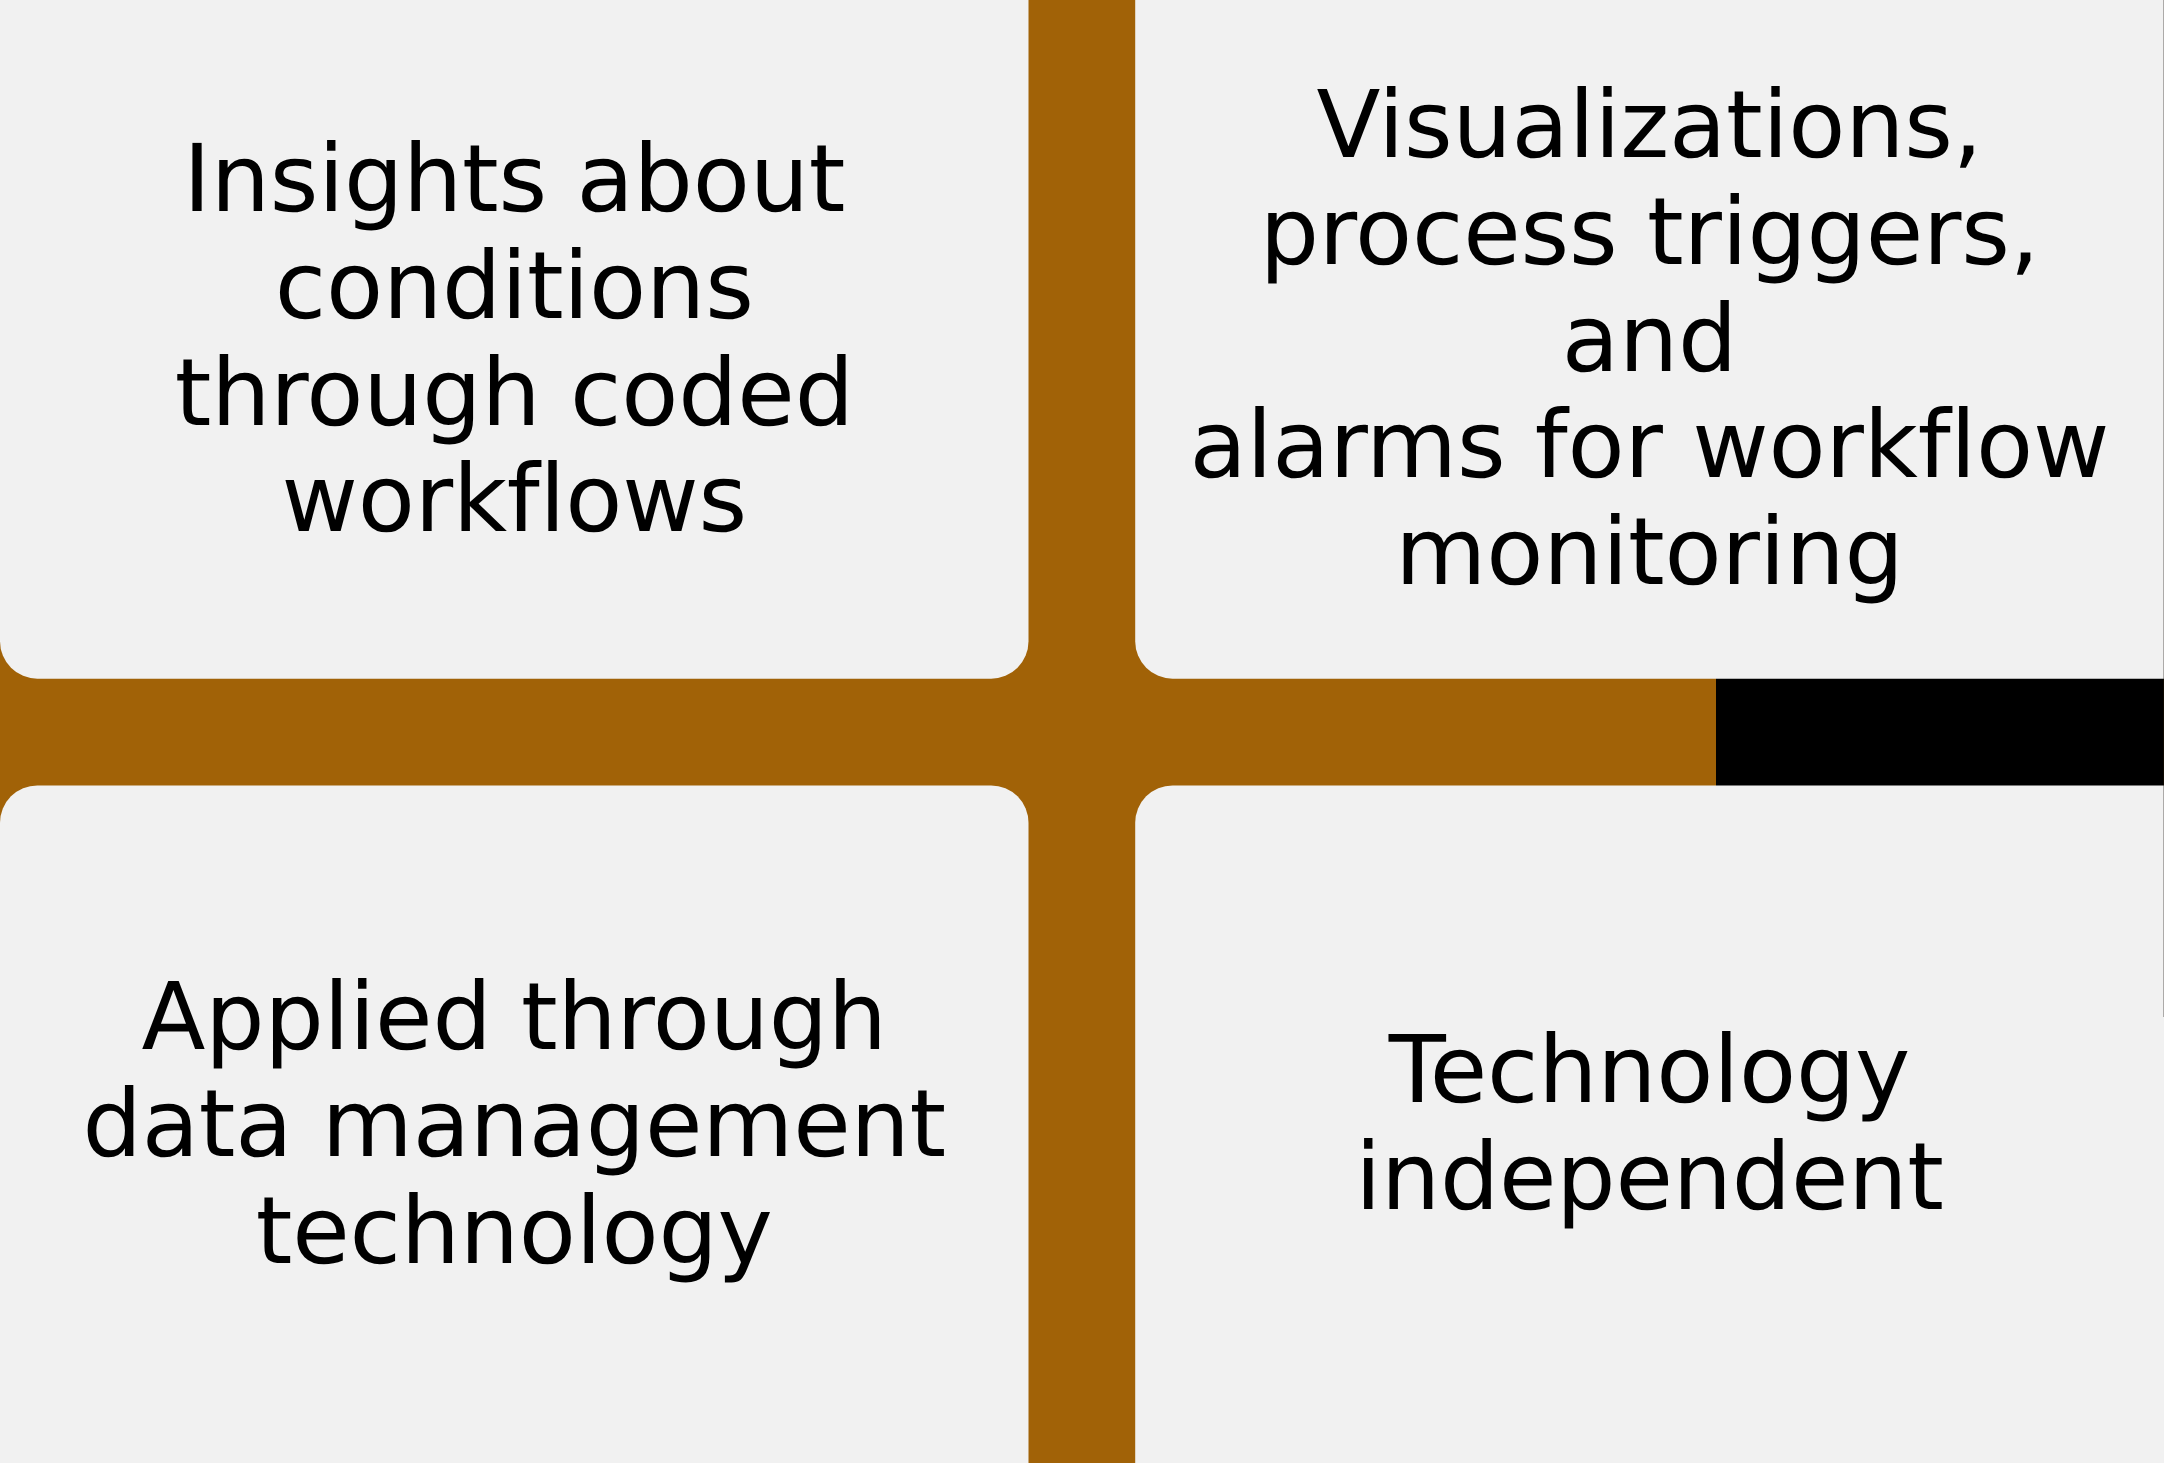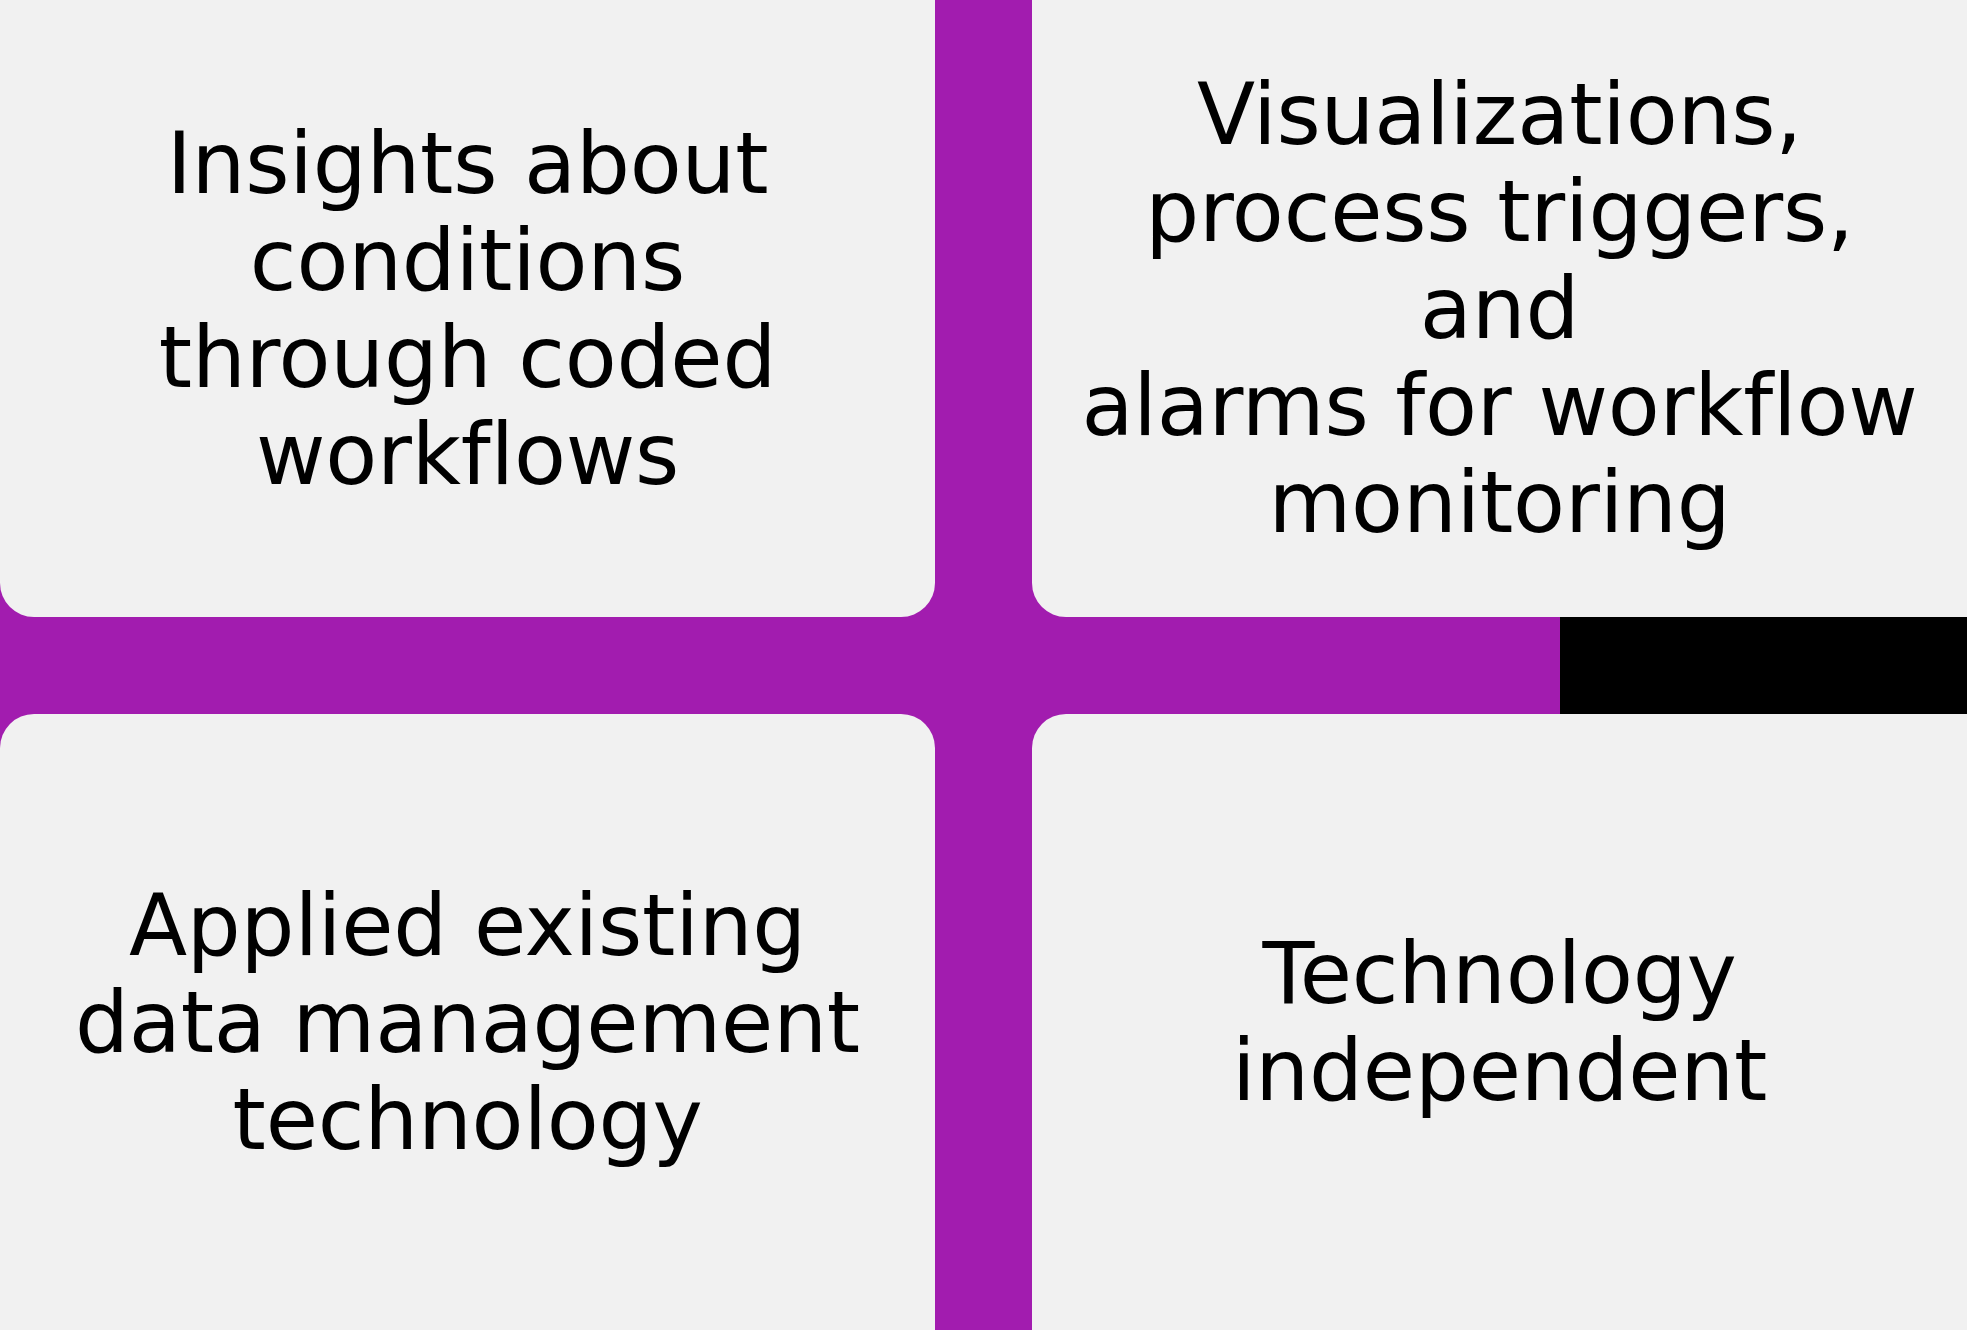--- a/index.html
+++ b/index.html
@@ -11,21 +11,21 @@
     width: 1967px;
     height: 1330px;
     overflow: hidden;
     font-family: "DejaVu Sans", "Liberation Sans", sans-serif;
   }
 
   #matrix {
     position: relative;
     width: 1560px;
     height: 1330px;
-    background: #a21caf;
+    background: #a16207;
   }
 
   .quad-card {
     position: absolute;
     background: #F1F1F1;
     border-radius: 34px;
     display: flex;
     align-items: center;
     justify-content: center;
     box-sizing: border-box;
@@ -89,21 +89,21 @@
   </div>
 
   <div class="quad-card tr">
     <div class="quad-text">Visualizations,
 process triggers, and
 alarms for workflow
 monitoring</div>
   </div>
 
   <div class="quad-card bl">
-    <div class="quad-text">Applied existing
+    <div class="quad-text">Applied through
 data management
 technology</div>
   </div>
 
   <div class="quad-card br">
     <div class="quad-text">Technology
 independent</div>
   </div>
 
 </div>

